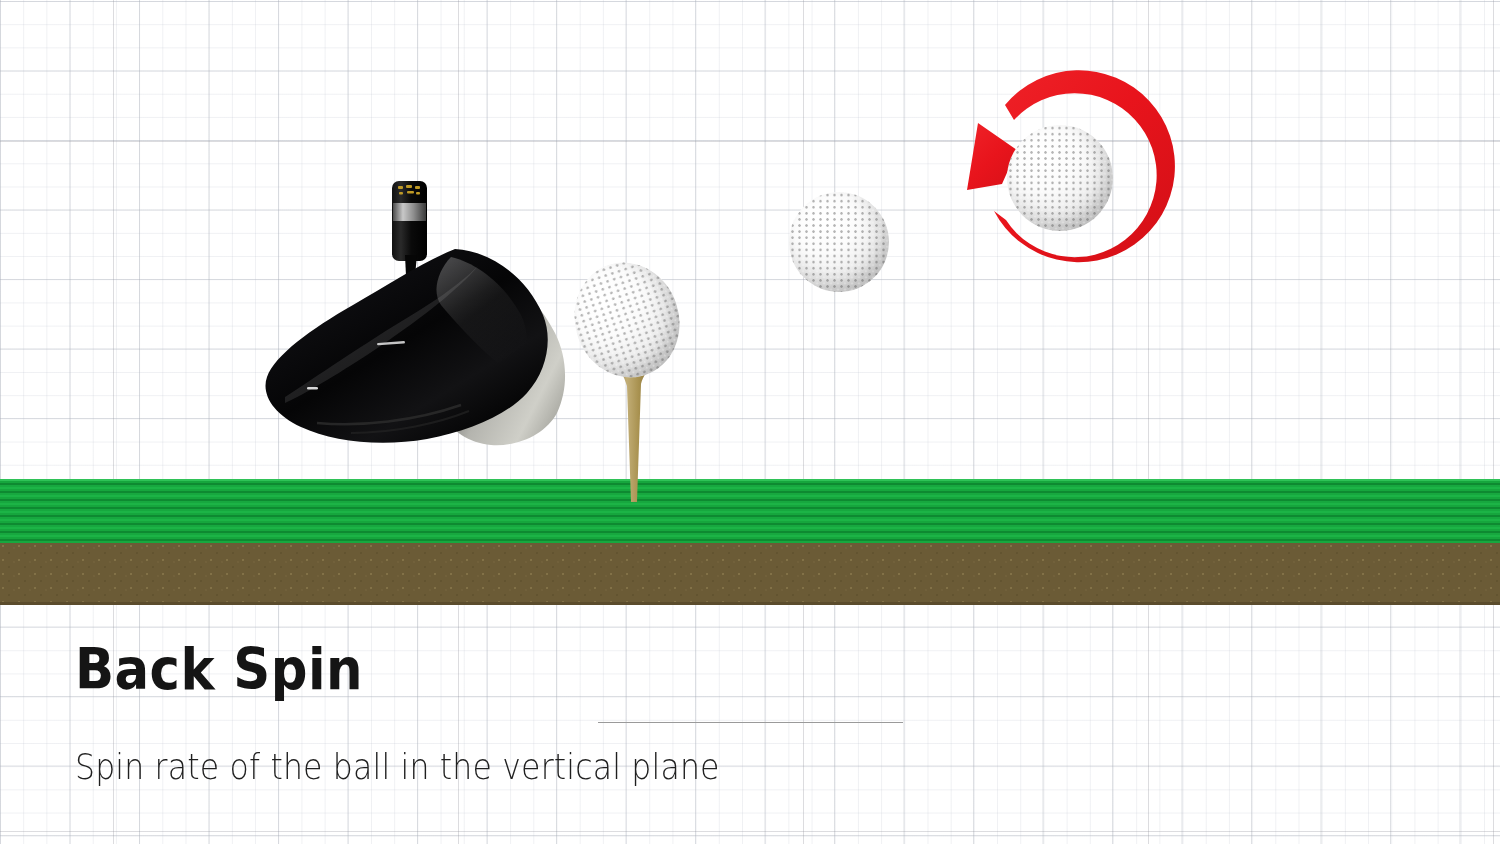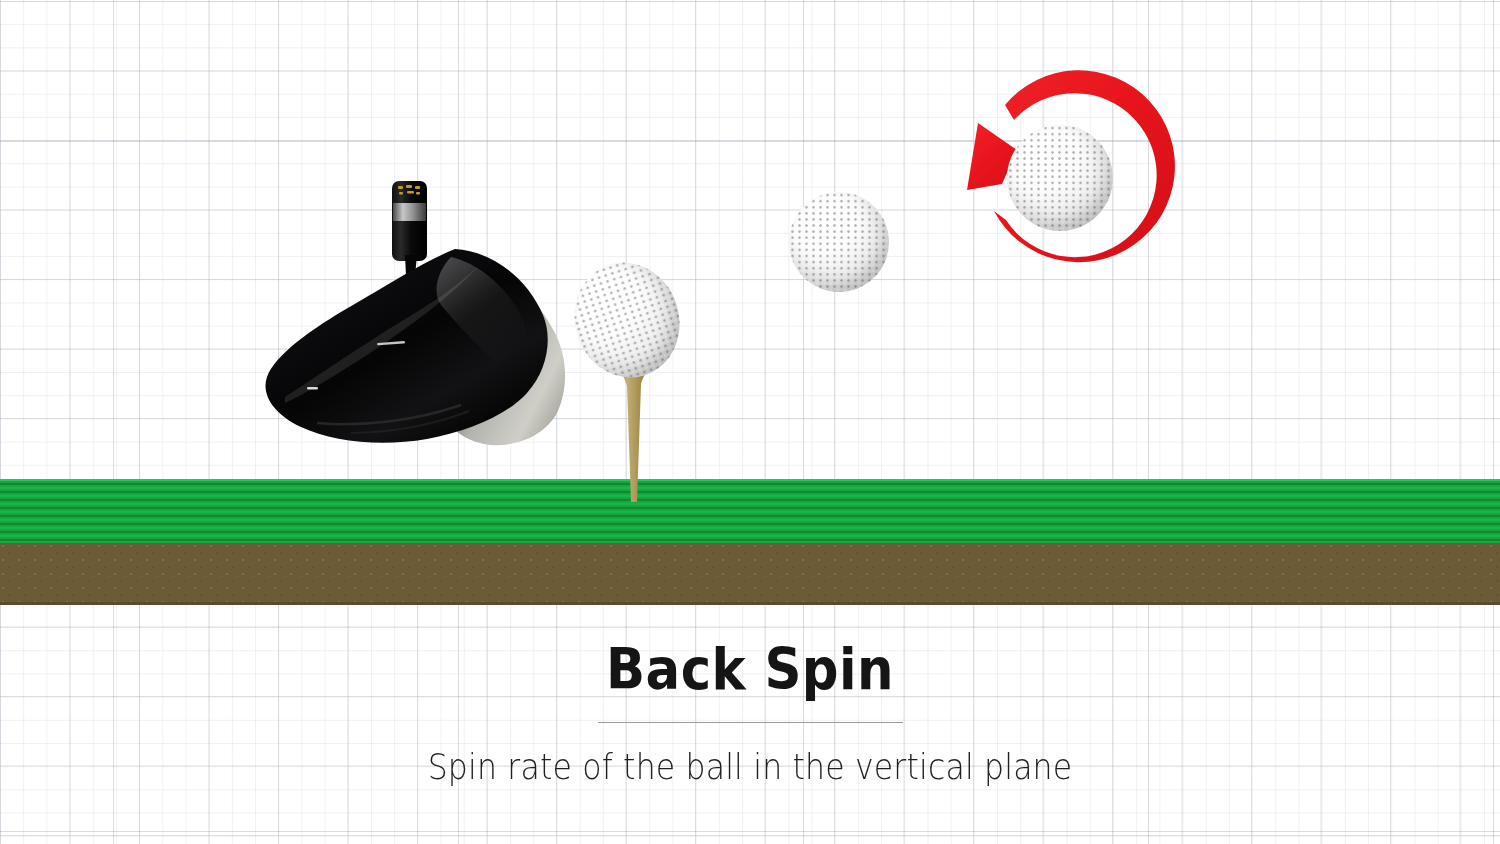--- a/index.html
+++ b/index.html
@@ -167,21 +167,21 @@
     height: 210px;
     z-index: 11;
   }
   #spin-arrow svg { display:block; width:100%; height:100%; overflow: visible; }
 
   
   #caption {
     position: absolute;
     left: 0; right: 0;
     top: 640px;
-    text-align: center;
+    text-align: left;
     z-index: 20;
   }
   #title {
     font-family: "DejaVu Sans", "Liberation Sans", sans-serif;
     font-size: 57px;
     font-weight: 700;
     letter-spacing: 0.5px;
     color: #151515;
     line-height: 1.05;
     transform: scaleX(0.90);

